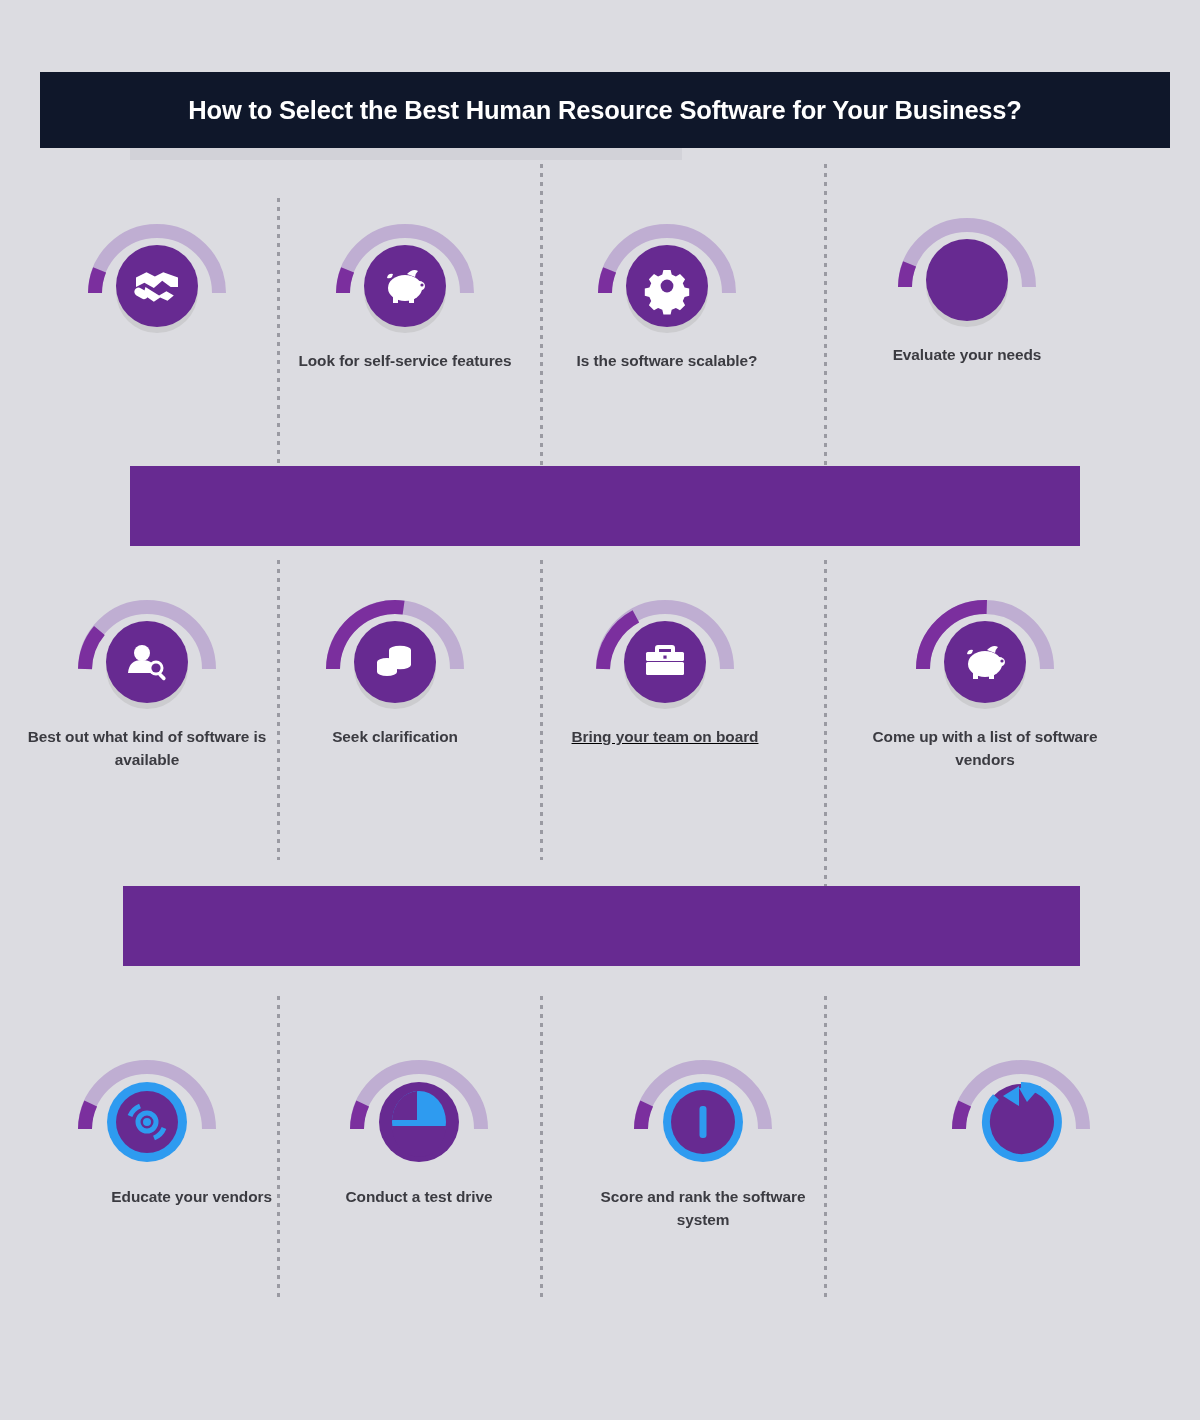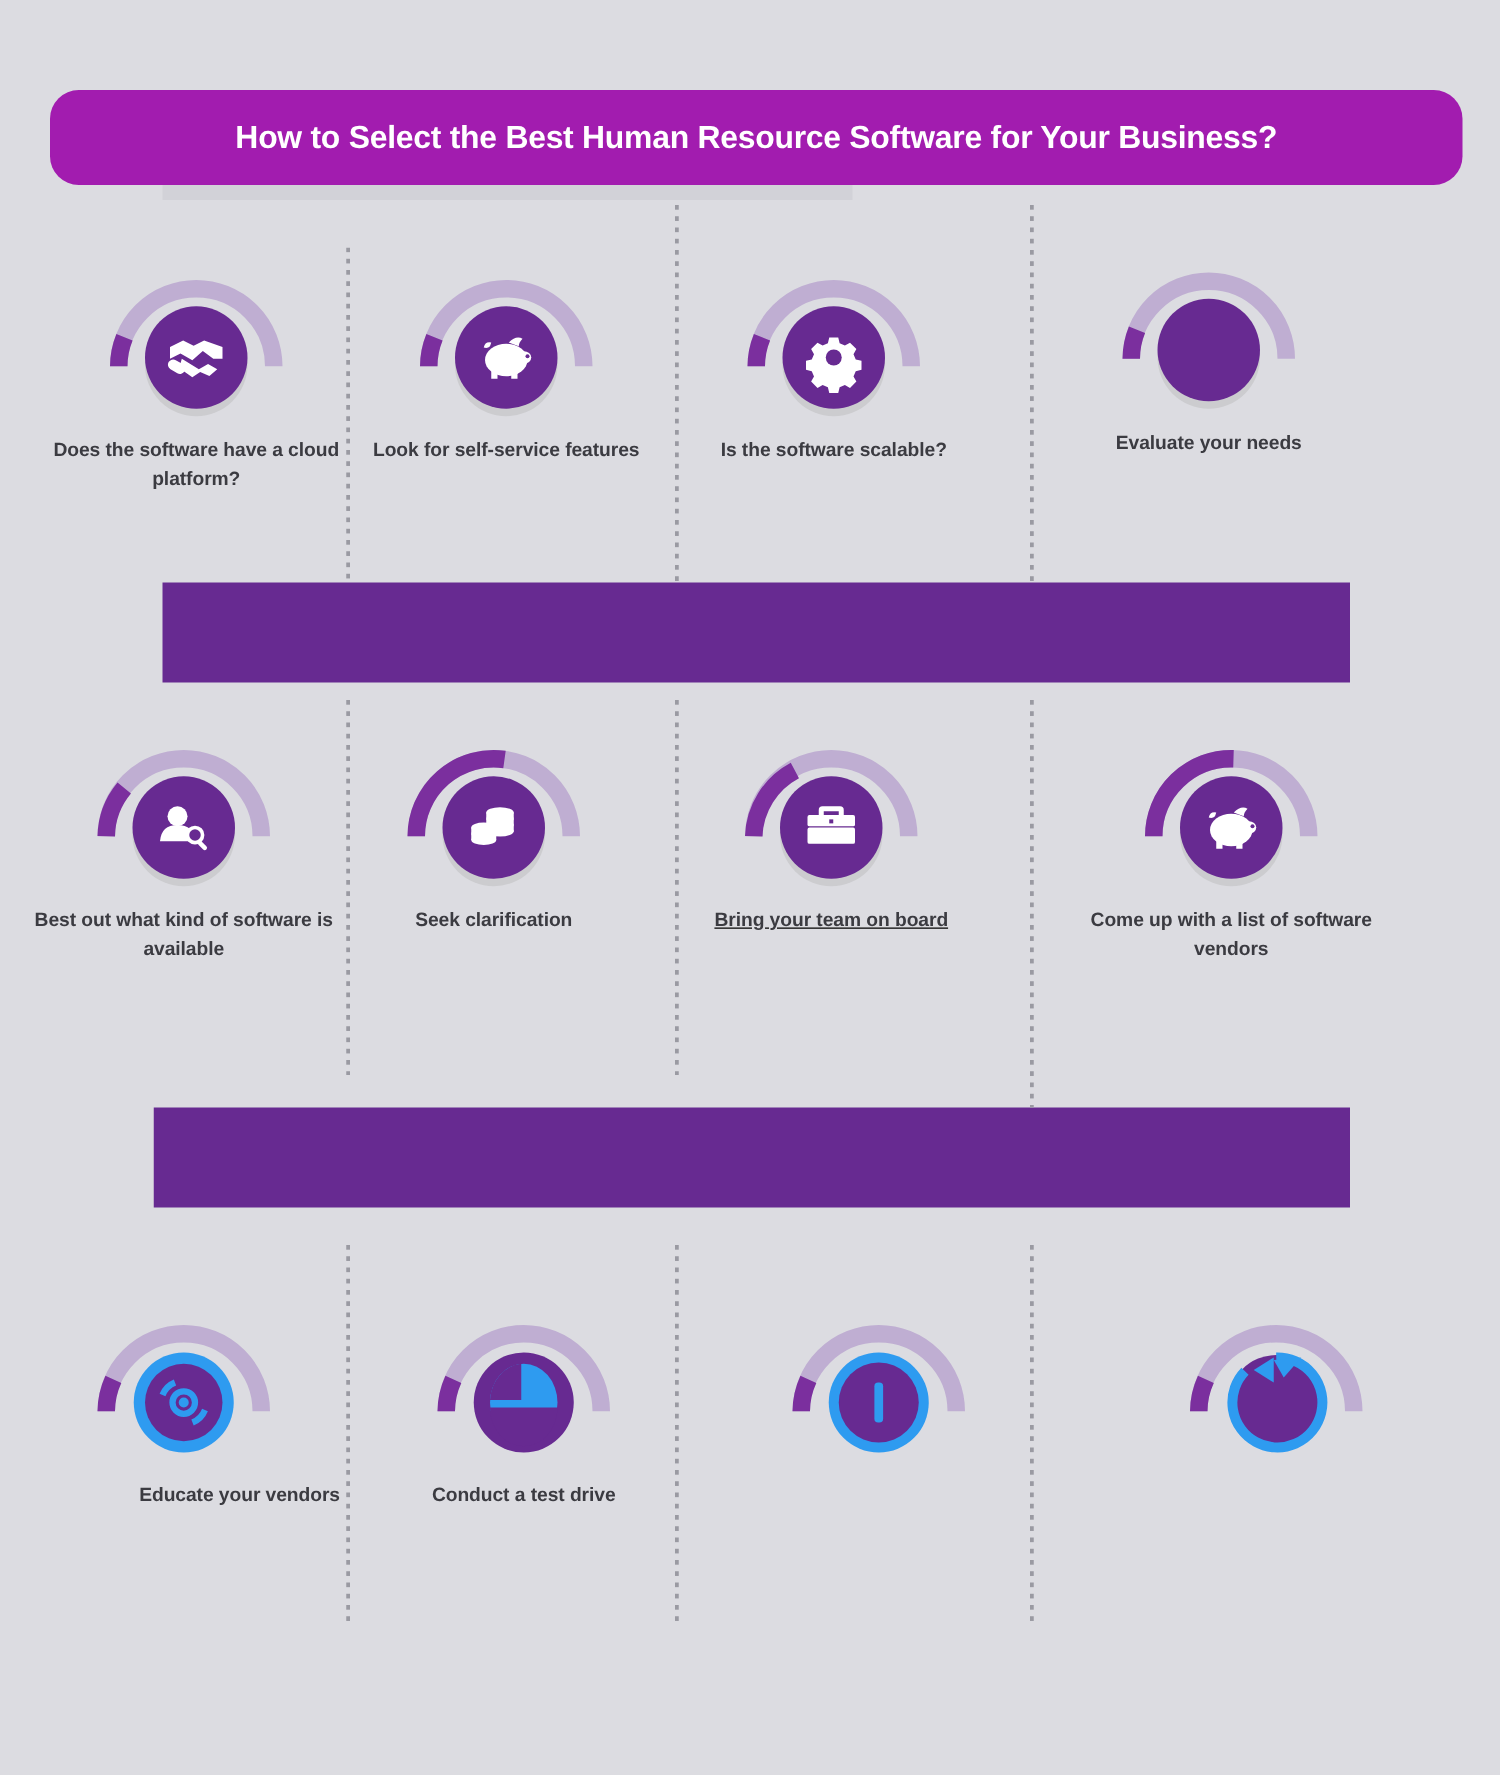--- a/index.html
+++ b/index.html
@@ -11,22 +11,22 @@
     overflow:hidden;
   }
 
   
   .header-shadow{
     position:absolute;left:130px;top:146px;width:552px;height:14px;
     background:#d2d2d8;
   }
   .header-bar{
     position:absolute;left:40px;top:72px;width:1130px;height:76px;
-    background:#a21caf;
-    display:flex;align-items:center;justify-content:center;border-radius:23px;
+    background:#0f172a;
+    display:flex;align-items:center;justify-content:center;
   }
   .header-title{
     color:#ffffff;
     font-size:25.5px;
     font-weight:bold;
     letter-spacing:-0.2px;
     white-space:nowrap;
   }
 
   
@@ -92,21 +92,20 @@
       <path d="M 13 75 A 62 62 0 0 1 137 75" fill="none" stroke="#bfaed2" stroke-width="14"></path>
       <path d="M 13 75 A 62 62 0 0 1 17.6 51.8" fill="none" stroke="#7b2f9e" stroke-width="14"></path>
       <circle cx="75" cy="68" r="41" fill="#672a91"></circle>
       <g fill="#ffffff" transform="translate(75,68) scale(1.05)">
         <path d="M -20 -8 L -10 -13 L -2 -9 L 6 -13 L 20 -8 L 20 1 L 13 1 L 5 -5 L -3 2 L -12 -3 L -20 1 Z"></path>
         <path d="M -11 1 L 2 9 L 9 5 L 16 9 L 10 14 L 3 11 L -3 15 L -13 8 Z"></path>
         <rect x="-22" y="3" width="14" height="8" rx="4" transform="rotate(30 -15 7)"></rect>
       </g>
     </svg>
   </div>
-  <div class="caption">Does the software have a cloud platform?</div>
 </div>
 
 <div class="step" style="left:280px;top:218px;">
   <div class="badge">
     <svg width="150" height="118" viewBox="0 0 150 118">
       <circle cx="75" cy="74" r="41" fill="#cccccf"></circle>
       <path d="M 13 75 A 62 62 0 0 1 137 75" fill="none" stroke="#bfaed2" stroke-width="14"></path>
       <path d="M 13 75 A 62 62 0 0 1 17.6 51.8" fill="none" stroke="#7b2f9e" stroke-width="14"></path>
       <circle cx="75" cy="68" r="41" fill="#672a91"></circle>
       <g fill="#ffffff" transform="translate(75,68)">
@@ -273,20 +272,21 @@
 <div class="step" style="left:578px;top:1054px;">
   <div class="badge">
     <svg width="150" height="118" viewBox="0 0 150 118">
       <path d="M 13 75 A 62 62 0 0 1 137 75" fill="none" stroke="#bfaed2" stroke-width="14"></path>
       <path d="M 13 75 A 62 62 0 0 1 18.7 49.5" fill="none" stroke="#7b2f9e" stroke-width="14"></path>
       <circle cx="75" cy="68" r="40" fill="#2e9bf0"></circle>
       <circle cx="75" cy="68" r="32" fill="#672a91"></circle>
       <rect x="71.5" y="52" width="7" height="32" rx="3" fill="#2e9bf0"></rect>
     </svg>
   </div>
+  <div class="caption">Score and rank the software system</div>
 </div>
 
 <div class="step" style="left:896px;top:1054px;">
   <div class="badge">
     <svg width="150" height="118" viewBox="0 0 150 118">
       <path d="M 13 75 A 62 62 0 0 1 137 75" fill="none" stroke="#bfaed2" stroke-width="14"></path>
       <path d="M 13 75 A 62 62 0 0 1 18.7 49.5" fill="none" stroke="#7b2f9e" stroke-width="14"></path>
       <circle cx="75" cy="68" r="38" fill="#672a91"></circle>
       <g transform="translate(75,68)">
         <path d="M 0 -36 A 36 36 0 1 1 -25 -25" fill="none" stroke="#2e9bf0" stroke-width="8"></path>

